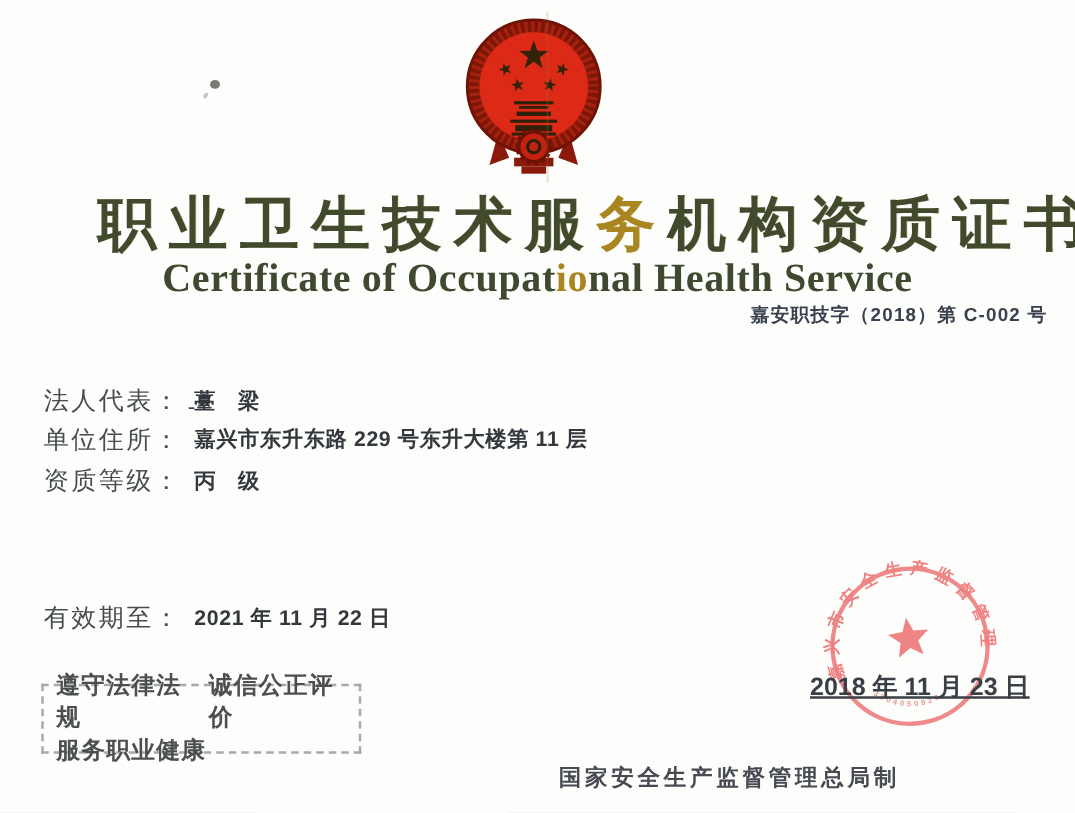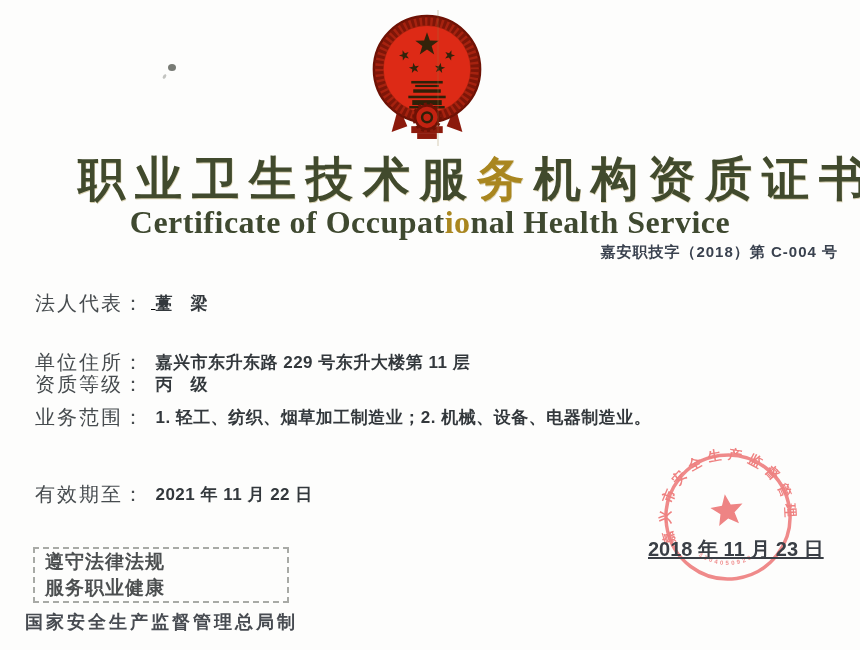--- a/index.html
+++ b/index.html
@@ -35,21 +35,21 @@
   .field-label{
     display:inline-block;width:116px;
     font-family:"Liberation Serif",serif;
     font-size:20px;color:#474c4f;letter-spacing:2px;
     vertical-align:middle;
   }
   .field-value{
     display:inline-block;font-size:17px;font-weight:bold;color:#33383c;
     vertical-align:middle;letter-spacing:0.5px;
   }
-  .row-0{top:272px;} .row-1{top:290px;text-decoration:underline;} .row-2{top:338px;margin-top:11px;}
+  .row-0{top:272px;} .row-1{top:307px;text-decoration:underline;} .row-2{top:338px;}
   .row-3{top:371px;} .row-4{top:404px;}
   .row-validity{top:481px;}
   
   .stamp{position:absolute;left:658px;top:447px;width:140px;height:140px;
     opacity:0.88;transform:rotate(-8deg);}
   .issue-date{
     position:absolute;left:648px;top:536px;z-index:3;
     font-size:20px;font-weight:bold;color:#3a3f46;white-space:nowrap;text-decoration:underline;
   }
   
@@ -59,22 +59,22 @@
     display:flex;flex-direction:column;justify-content:center;
     padding:0 10px;box-sizing:border-box;
   }
   .pledge-line{
     display:flex;justify-content:space-between;
     font-family:"Liberation Serif",serif;font-weight:bold;
     font-size:19px;color:#4c4f50;letter-spacing:1px;line-height:26px;gap:12px;
   }
   
   .footer{
-    position:absolute;left:0;top:610px;width:720px;text-align:left;
-    font-size:18px;font-weight:bold;color:#474b51;letter-spacing:3px;margin-left:25px;
+    position:absolute;left:0;top:610px;width:720px;text-align:right;
+    font-size:18px;font-weight:bold;color:#474b51;letter-spacing:3px;
   }
   
   .speck{position:absolute;border-radius:50%;background:#565a52;}
   .speck-1{left:168px;top:64px;width:8px;height:7px;opacity:0.8;}
   .speck-2{left:163px;top:74px;width:3px;height:5px;opacity:0.35;transform:rotate(30deg);}
 </style>
 </head>
 <body>
 
 <div class="certificate">
@@ -116,37 +116,33 @@
   </svg>
   <div class="crease"></div>
 
   <div class="speck speck-1"></div>
   <div class="speck speck-2"></div>
 
   <div class="title"><span>职业卫生技术服</span><span class="gold">务</span><span>机构资质证书</span></div>
 
   <div class="subtitle"><span>Certificate of Occupat</span><span class="gold">io</span><span>nal Health Service</span></div>
 
-  <div class="cert-no">嘉安职技字（2018）第 C-004 号</div>
+  <div class="cert-no">嘉安职技字（2018）第 C-002 号</div>
 
   <div class="field-row row-1">
     <span class="field-label">法人代表：</span>
     <span class="field-value">薹　梁</span>
   </div>
   <div class="field-row row-2">
     <span class="field-label">单位住所：</span>
     <span class="field-value">嘉兴市东升东路 229 号东升大楼第 11 层</span>
   </div>
   <div class="field-row row-3">
     <span class="field-label">资质等级：</span>
     <span class="field-value">丙　级</span>
-  </div>
-  <div class="field-row row-4">
-    <span class="field-label">业务范围：</span>
-    <span class="field-value">1. 轻工、纺织、烟草加工制造业；2. 机械、设备、电器制造业。</span>
   </div>
 
   <div class="field-row row-validity">
     <span class="field-label">有效期至：</span>
     <span class="field-value">2021 年 11 月 22 日</span>
   </div>
 
   <svg class="stamp" viewBox="0 0 140 140">
     <defs>
       <path id="sealArcTop" d="M 15.5,89.8 A 58,58 0 1 1 124.5,89.8" fill="none"></path>
@@ -160,20 +156,21 @@
     <text font-size="6" font-weight="bold" fill="#ee8282" letter-spacing="2.5">
       <textPath href="#sealArcBottom" startOffset="8">3304050920</textPath>
     </text>
   </svg>
 
   <div class="issue-date">2018 年 11 月 23 日</div>
 
   <div class="pledge-box">
     <div class="pledge-line">
       <span>遵守法律法规</span>
+      <span>诚信公正评价</span>
     </div>
     <div class="pledge-line">
       <span>服务职业健康</span>
     </div>
   </div>
 
   <div class="footer">国家安全生产监督管理总局制</div>
 
 </div>
 

